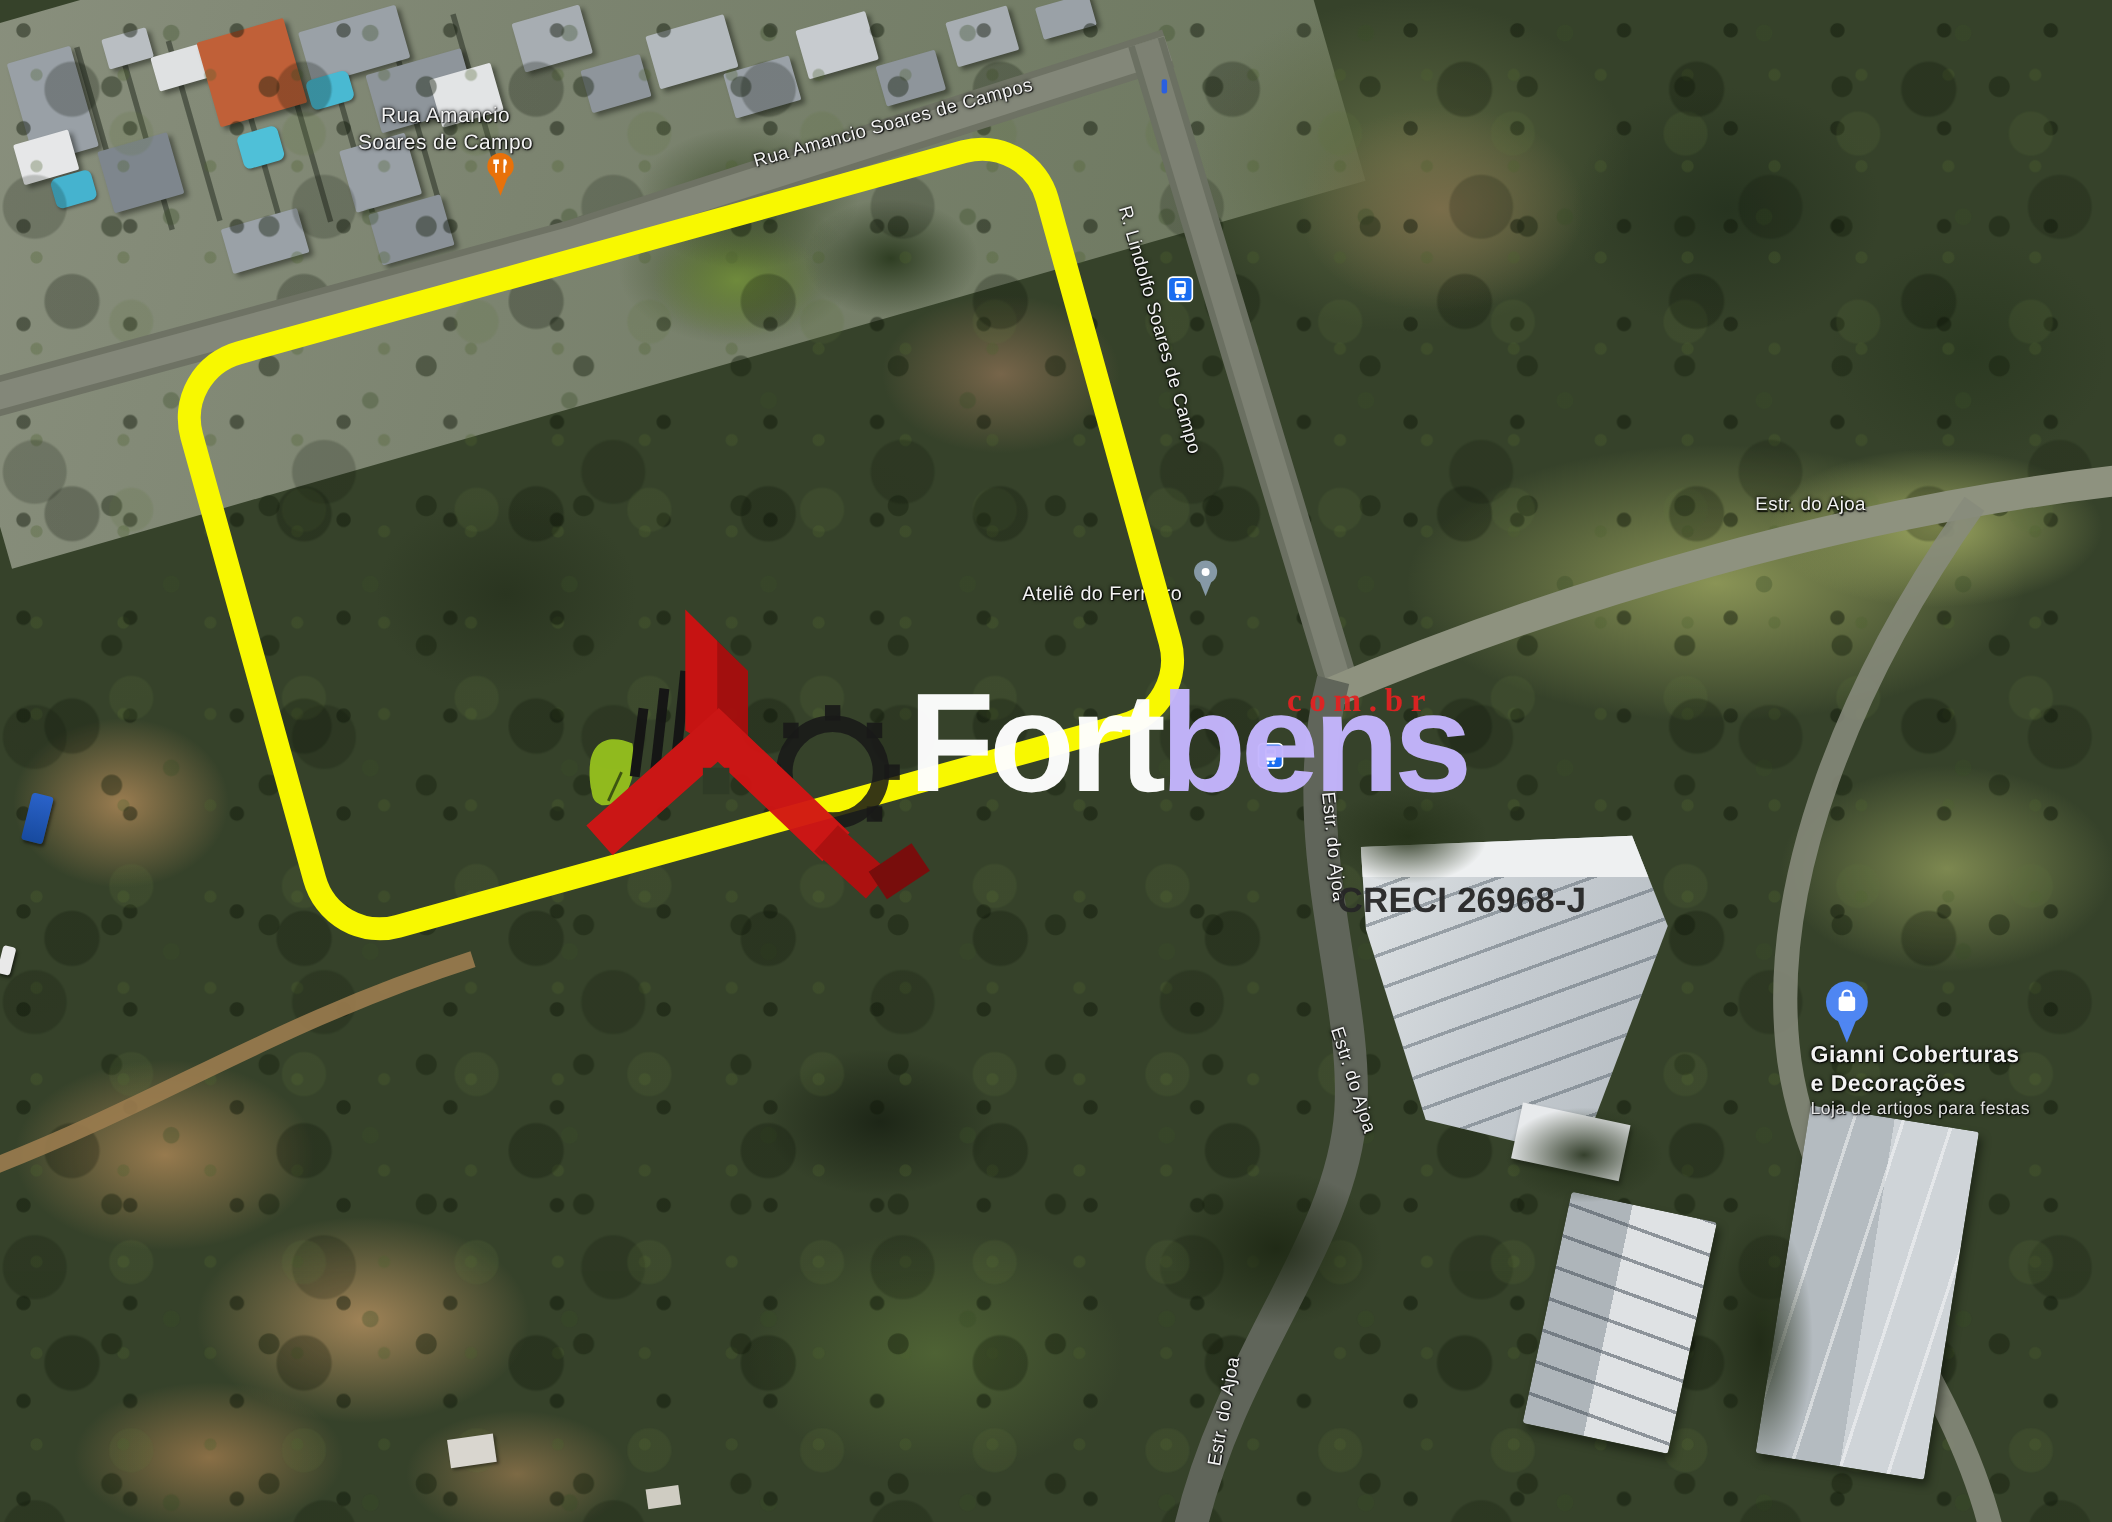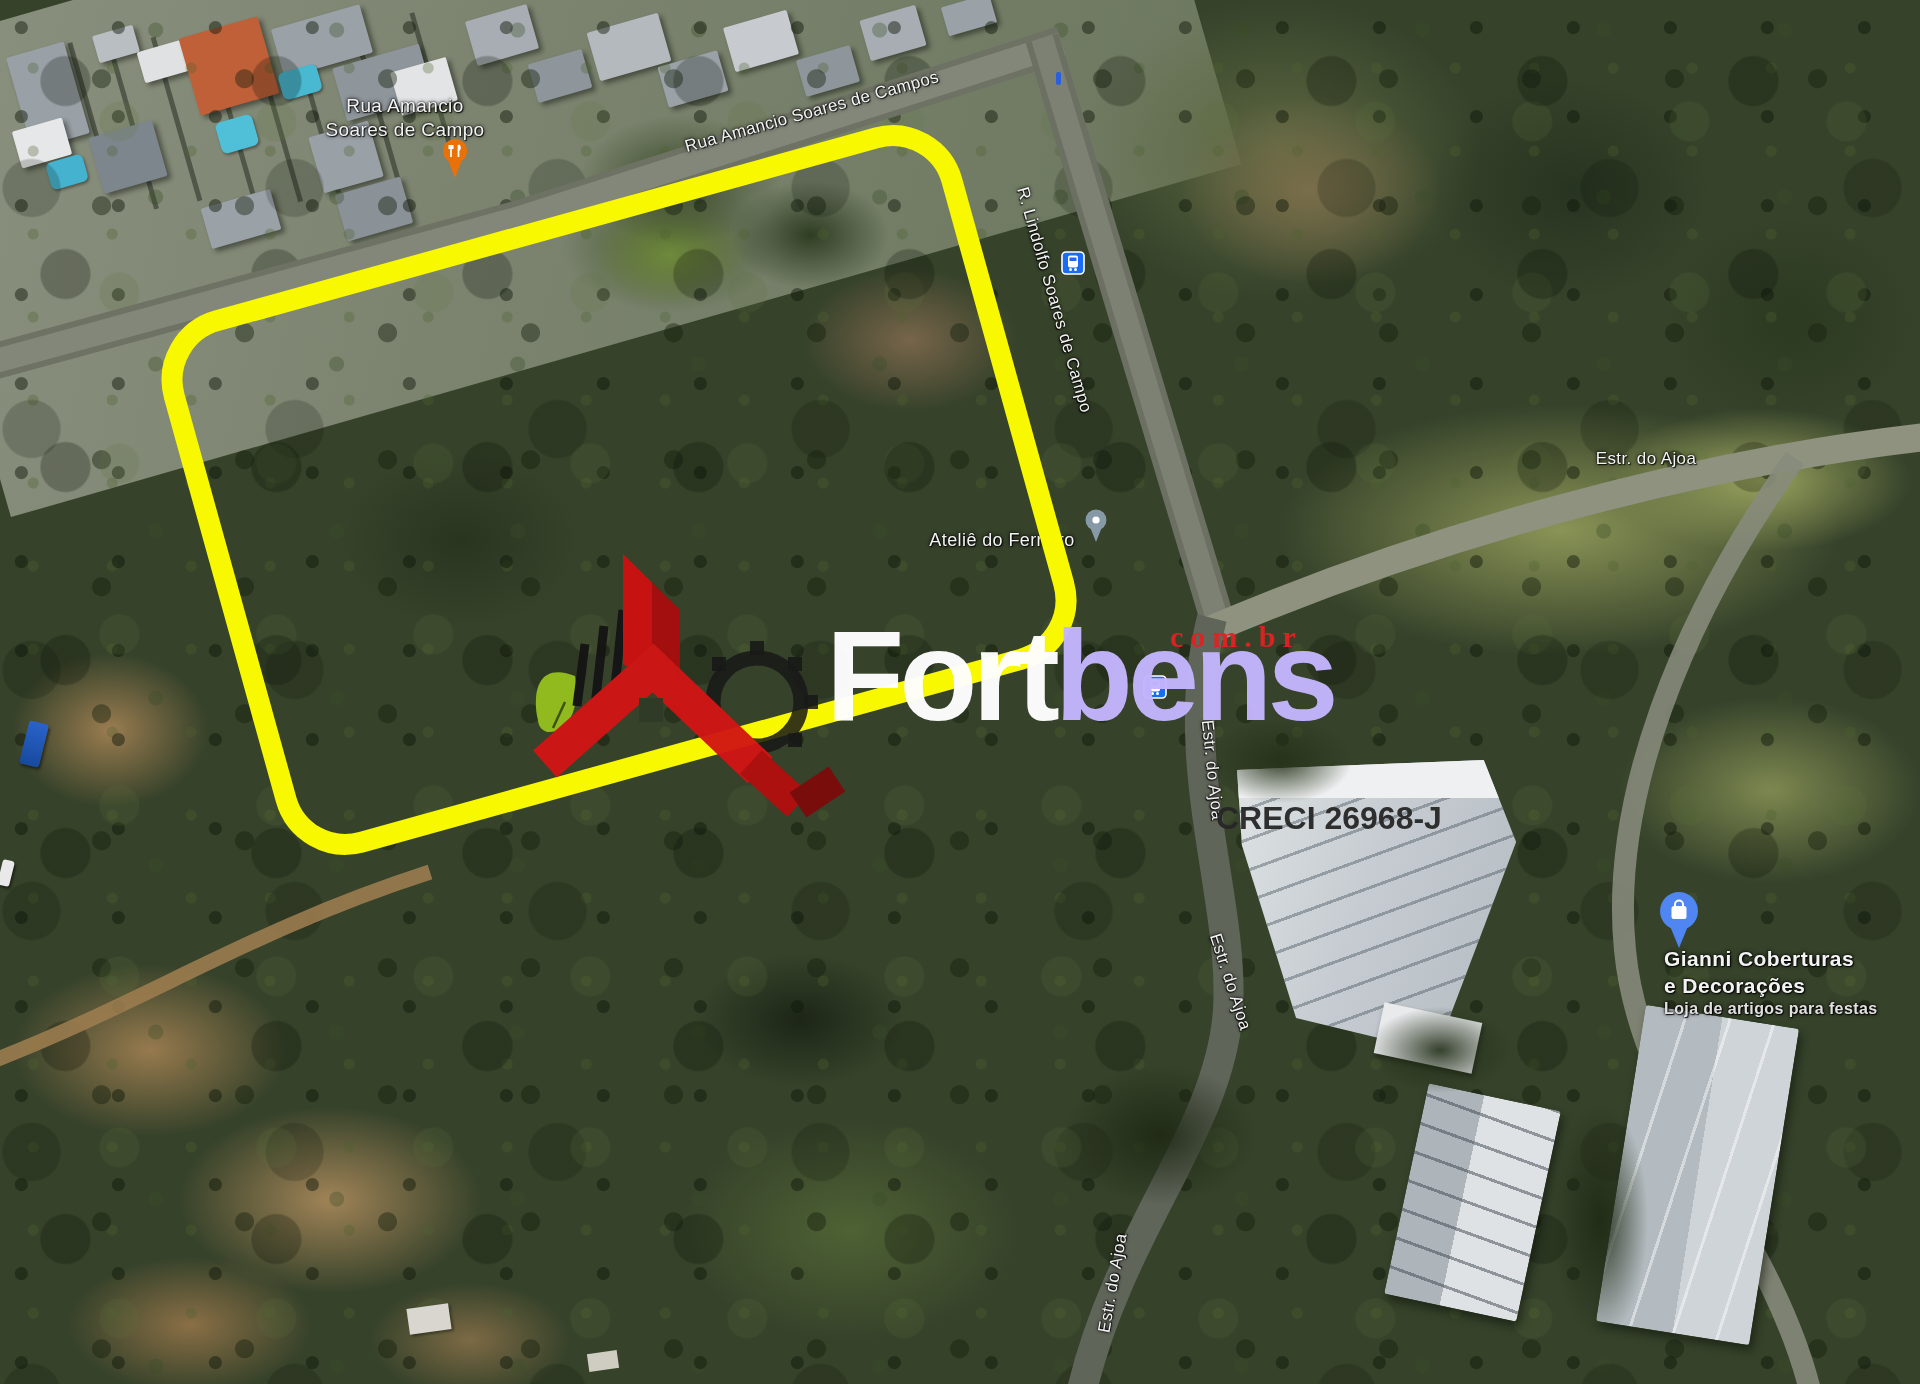--- a/index.html
+++ b/index.html
@@ -33,21 +33,21 @@
   .pool{position:absolute;transform:rotate(-16deg);border-radius:6px;box-shadow:1px 2px 3px rgba(0,0,0,.4);}
   .fence{position:absolute;width:5px;transform:rotate(-16deg);background:rgba(38,46,34,.55);}
   .roadsvg{position:absolute;inset:0;}
   .wh{position:absolute;}
   
   .lbl{position:absolute;color:#f3f3f3;font-size:17px;letter-spacing:.4px;white-space:nowrap;
     text-shadow:0 0 2px #000,0 0 4px rgba(0,0,0,.85),1px 1px 1px rgba(0,0,0,.8);}
   .lbl.center{transform:translate(-50%,-50%);}
   .lbl2{font-size:19px;text-align:center;line-height:1.25;}
   .poi-big{font-size:21px;font-weight:bold;line-height:1.3;}
-  .poi-sub{font-size:16px;font-weight:bold;color:rgba(255,255,255,.88);}
+  .poi-sub{font-size:16px;font-weight:normal;color:rgba(255,255,255,.88);}
   
   .outline{position:absolute;left:205px;top:209px;width:828px;height:562px;
     border:21px solid #f8f800;border-radius:72px;transform:rotate(-15.5deg);}
   
   .wm{position:absolute;pointer-events:none;}
   .wm-brand{font-weight:800;font-size:128px;letter-spacing:-5px;line-height:1;opacity:.97;white-space:nowrap;}
   .wm-domain{font-weight:600;font-size:30px;letter-spacing:7px;opacity:.95;white-space:nowrap;}
   .wm-tagline{display:flex;align-items:center;justify-content:space-between;width:545px;}
   .wm-tagline .txt{font-size:45px;font-weight:700;letter-spacing:34px;color:#141414;white-space:nowrap;opacity:.96;}
   .wm-dash{width:46px;height:6px;background:#141414;opacity:.96;}
@@ -202,21 +202,21 @@
     <circle cx="13" cy="12" r="10.5" fill="#8699a6"></circle>
     <circle cx="13" cy="12" r="3.6" fill="#fff"></circle>
   </svg>
 
   <svg class="abs" style="left:1656px;top:890px;" width="46" height="60" viewBox="0 0 46 60">
     <path d="M23 58 L14 36 H32 Z" fill="#4f86f2"></path>
     <circle cx="23" cy="21" r="19" fill="#4f86f2" stroke="#fff" stroke-width="0"></circle>
     <path d="M19 17 v-2.5 a4 4 0 0 1 8 0 V17" stroke="#fff" stroke-width="2" fill="none"></path>
     <rect x="15.5" y="16" width="15" height="13" rx="2.5" fill="#fff"></rect>
   </svg>
-  <div class="lbl" style="left:1646px;top:945px;margin-left:18px;">
+  <div class="lbl" style="left:1646px;top:945px;">
     <div class="poi-big">Gianni Coberturas</div>
     <div class="poi-big">e Decorações</div>
     <div class="poi-sub">Loja de artigos para festas</div>
   </div>
 
   <div class="outline"></div>
 
   <svg class="wm" style="left:523px;top:546px;opacity:.95;" width="350" height="300" viewBox="0 0 350 300">
     <g>
       <circle cx="234" cy="156" r="44" fill="none" stroke="#181818" stroke-width="15" opacity=".9"></circle>

